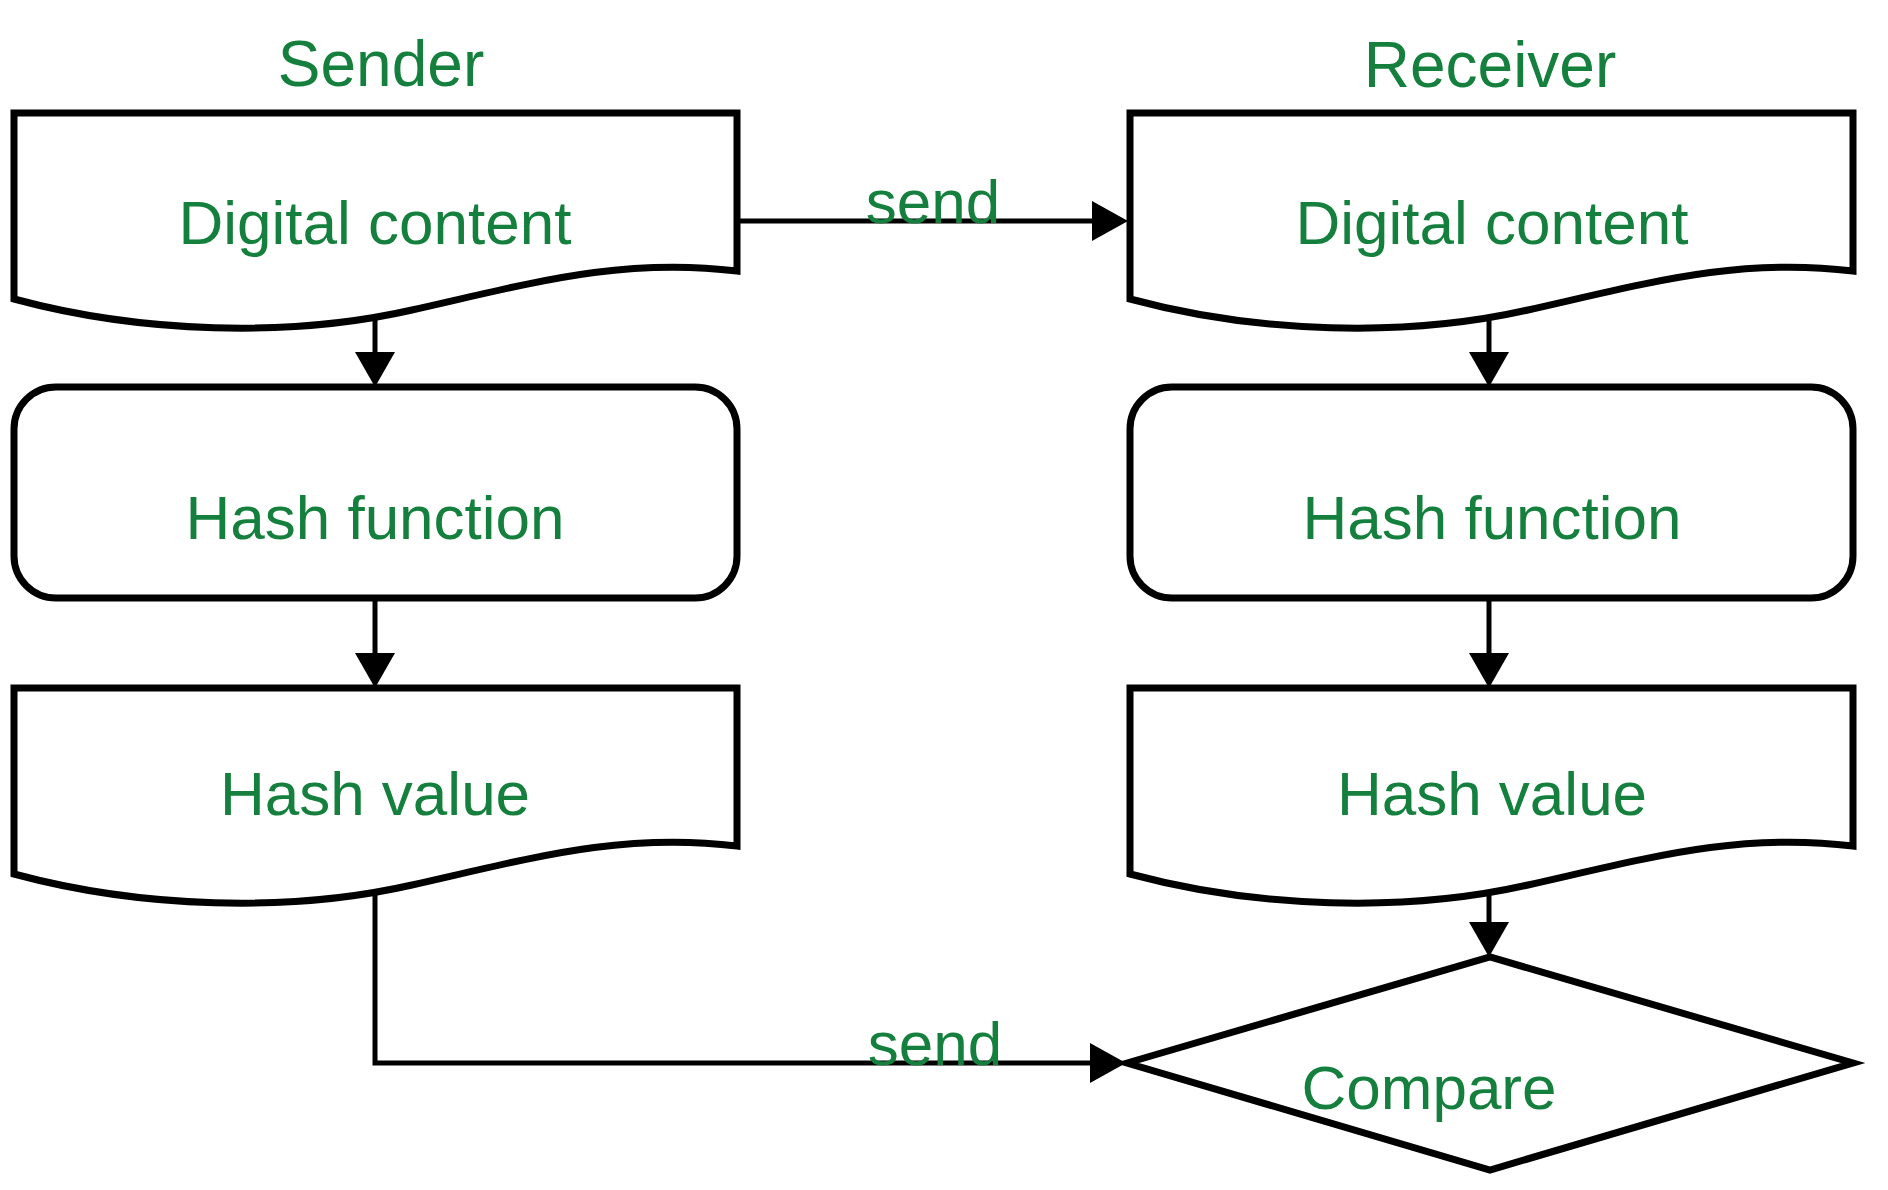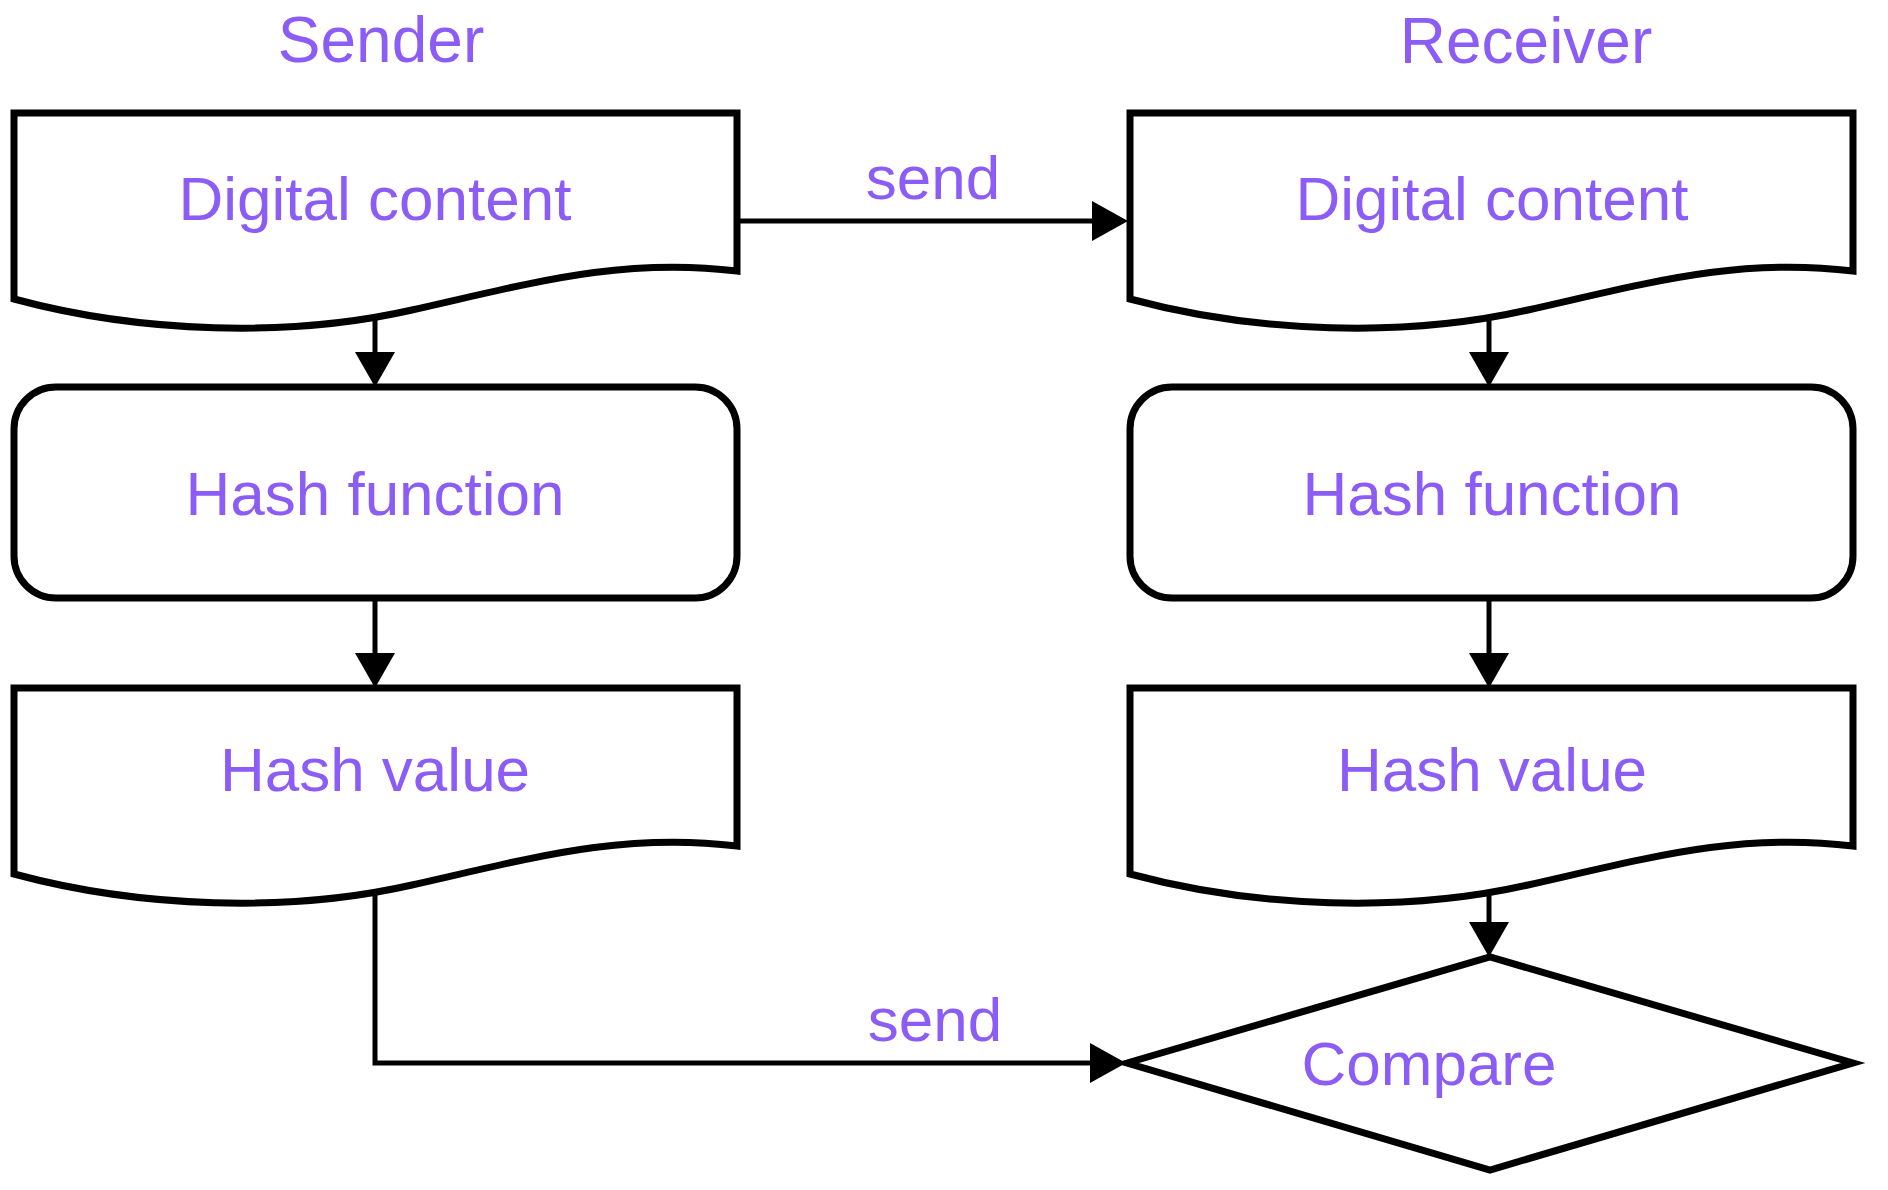--- a/index.html
+++ b/index.html
@@ -17,29 +17,30 @@
   }
   .diagram-canvas svg.shape-layer {
     position: absolute;
     left: 0;
     top: 0;
   }
   .lbl {
     position: absolute;
     transform: translate(-50%, -50%);
     white-space: nowrap;
-    color: #8b5cf6;
+    color: #15803d;
     line-height: 1;
     font-size: 62px;
     letter-spacing: 0px;
+    margin-top: 24px;
   }
   .lbl.title { font-size: 64px; }
   
   .pos-sender-title        { left: 381px;  top: 40px;  }
-  .pos-receiver-title      { left: 1526px; top: 41px;  }
+  .pos-receiver-title      { left: 1490px; top: 41px;  }
   .pos-sender-digital      { left: 375px;  top: 199px; }
   .pos-receiver-digital    { left: 1492px; top: 199px; }
   .pos-sender-hashfn       { left: 375px;  top: 494px; }
   .pos-receiver-hashfn     { left: 1492px; top: 494px; }
   .pos-sender-hashval      { left: 375px;  top: 770px; }
   .pos-receiver-hashval    { left: 1492px; top: 770px; }
   .pos-compare             { left: 1429px; top: 1064px;}
   .pos-send-top            { left: 933px;  top: 178px; }
   .pos-send-bottom         { left: 935px;  top: 1020px;}
 </style>

